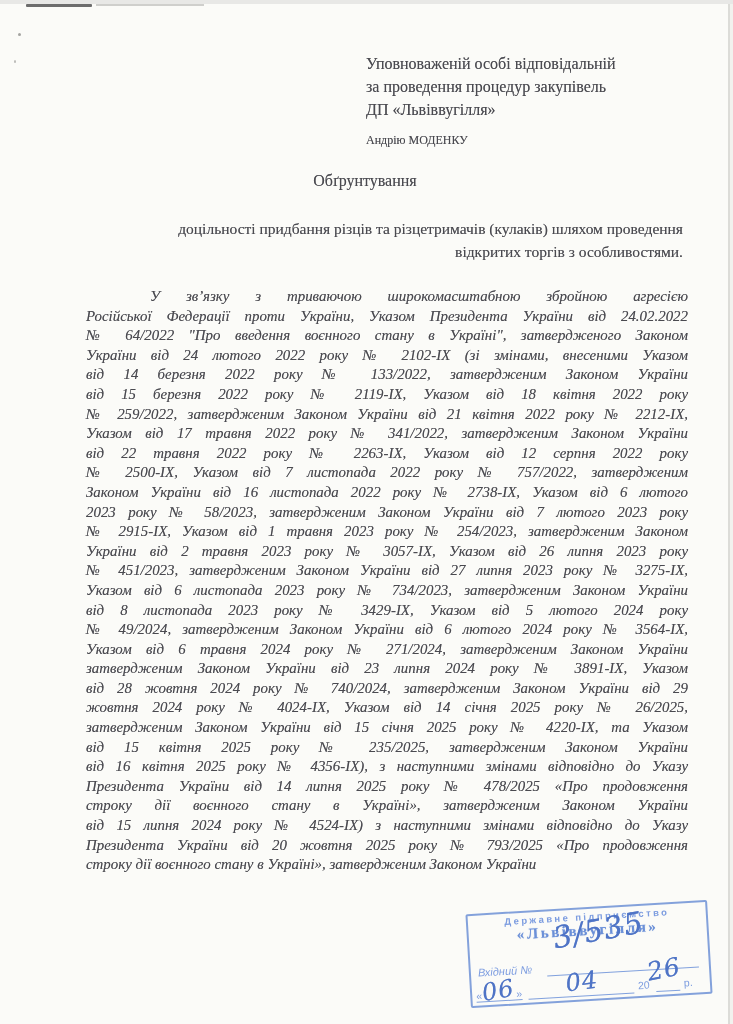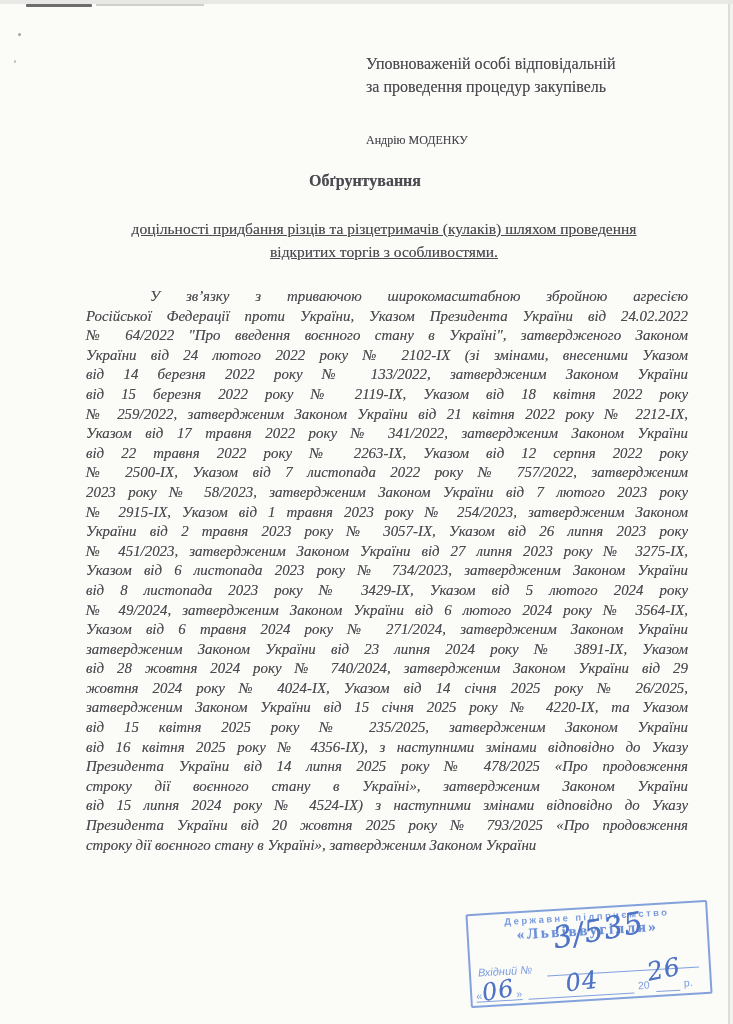--- a/index.html
+++ b/index.html
@@ -23,22 +23,22 @@
   .a-right-edge { right:3px; top:0; width:2px; height:1024px; background:#d4d4cf; opacity:.8; }
   .a-right-col  { right:0; top:0; width:3px; height:1024px; background:#f2f2ee; }
   .a-bot-dark  { left:28px; bottom:0; width:58px; height:3px; background:#4a4a4a; opacity:.7; border-radius:1px; }
   .a-bot-faint { left:292px; bottom:0; width:24px; height:2px; background:#8d8d89; opacity:.5; }
 
   
   .recipient { position:absolute; left:366px; top:48px; font-size:16px; line-height:23px; }
   .recipient-name { position:absolute; left:366px; top:129px; font-size:12px; }
 
   
-  .doc-title { position:absolute; left:85px; top:168px; width:560px; text-align:center; font-size:16px;font-weight:bold; }
-  .doc-subtitle { position:absolute; left:85px; top:213px; width:598px; text-align:center; font-size:15.5px; line-height:23px;text-decoration:underline; }
+  .doc-title { position:absolute; left:85px; top:168px; width:560px; text-align:center; font-size:16px; }
+  .doc-subtitle { position:absolute; left:85px; top:213px; width:598px; text-align:right; font-size:15.5px; line-height:23px; }
 
   
   .body-text { position:absolute; left:86px; top:283px; width:602px; font-size:14.9px;font-style:italic; }
   .body-line {
     height:19.6px; line-height:19.6px;
     text-align:justify; text-align-last:justify;
     overflow:visible; white-space:normal;
   }
   .body-line:first-child { text-indent:64px; }
   .body-line:last-child { text-align-last:left; }
@@ -103,40 +103,42 @@
   <div class="artifact a-speck1"></div>
   <div class="artifact a-speck2"></div>
   <div class="artifact a-right-col"></div>
   <div class="artifact a-right-edge"></div>
   <div class="artifact a-bot-dark"></div>
   <div class="artifact a-bot-faint"></div>
 
   <div class="recipient">
     <div>Уповноваженій особі відповідальній</div>
     <div>за проведення процедур закупівель</div>
+    <div>ДП «Львіввугілля»</div>
   </div>
   <div class="recipient-name">Андрію МОДЕНКУ</div>
 
   <div class="doc-title">Обґрунтування</div>
   <div class="doc-subtitle">
     <div>доцільності придбання різців та різцетримачів (кулаків)  шляхом проведення</div>
     <div>відкритих торгів з особливостями.</div>
   </div>
 
   <div class="body-text">
       <div class="body-line">У зв’язку з триваючою широкомасштабною збройною агресією</div>
       <div class="body-line">Російської Федерації проти України, Указом Президента України від 24.02.2022</div>
       <div class="body-line">№ 64/2022 "Про введення воєнного стану в Україні", затвердженого Законом</div>
       <div class="body-line">України від 24 лютого 2022 року № 2102-IX (зі змінами, внесеними Указом</div>
       <div class="body-line">від 14 березня 2022 року № 133/2022, затвердженим Законом України</div>
       <div class="body-line">від 15 березня 2022 року № 2119-IX, Указом від 18 квітня 2022 року</div>
       <div class="body-line">№ 259/2022, затвердженим Законом України від 21 квітня 2022 року № 2212-IX,</div>
       <div class="body-line">Указом від 17 травня 2022 року № 341/2022, затвердженим Законом України</div>
       <div class="body-line">від 22 травня 2022 року № 2263-IX, Указом від 12 серпня 2022 року</div>
       <div class="body-line">№ 2500-IX, Указом від 7 листопада 2022 року № 757/2022, затвердженим</div>
+      <div class="body-line">Законом України від 16 листопада 2022 року № 2738-IX, Указом від 6 лютого</div>
       <div class="body-line">2023 року № 58/2023, затвердженим Законом України від 7 лютого 2023 року</div>
       <div class="body-line">№ 2915-IX, Указом від 1 травня 2023 року № 254/2023, затвердженим Законом</div>
       <div class="body-line">України від 2 травня 2023 року № 3057-IX, Указом від 26 липня 2023 року</div>
       <div class="body-line">№ 451/2023, затвердженим Законом України від 27 липня 2023 року № 3275-IX,</div>
       <div class="body-line">Указом від 6 листопада 2023 року № 734/2023, затвердженим Законом України</div>
       <div class="body-line">від 8 листопада 2023 року № 3429-IX, Указом від 5 лютого 2024 року</div>
       <div class="body-line">№ 49/2024, затвердженим Законом України від 6 лютого 2024 року № 3564-IX,</div>
       <div class="body-line">Указом від 6 травня 2024 року № 271/2024, затвердженим Законом України</div>
       <div class="body-line">затвердженим Законом України від 23 липня 2024 року № 3891-IX, Указом</div>
       <div class="body-line">від 28 жовтня 2024 року № 740/2024, затвердженим Законом України від 29</div>

